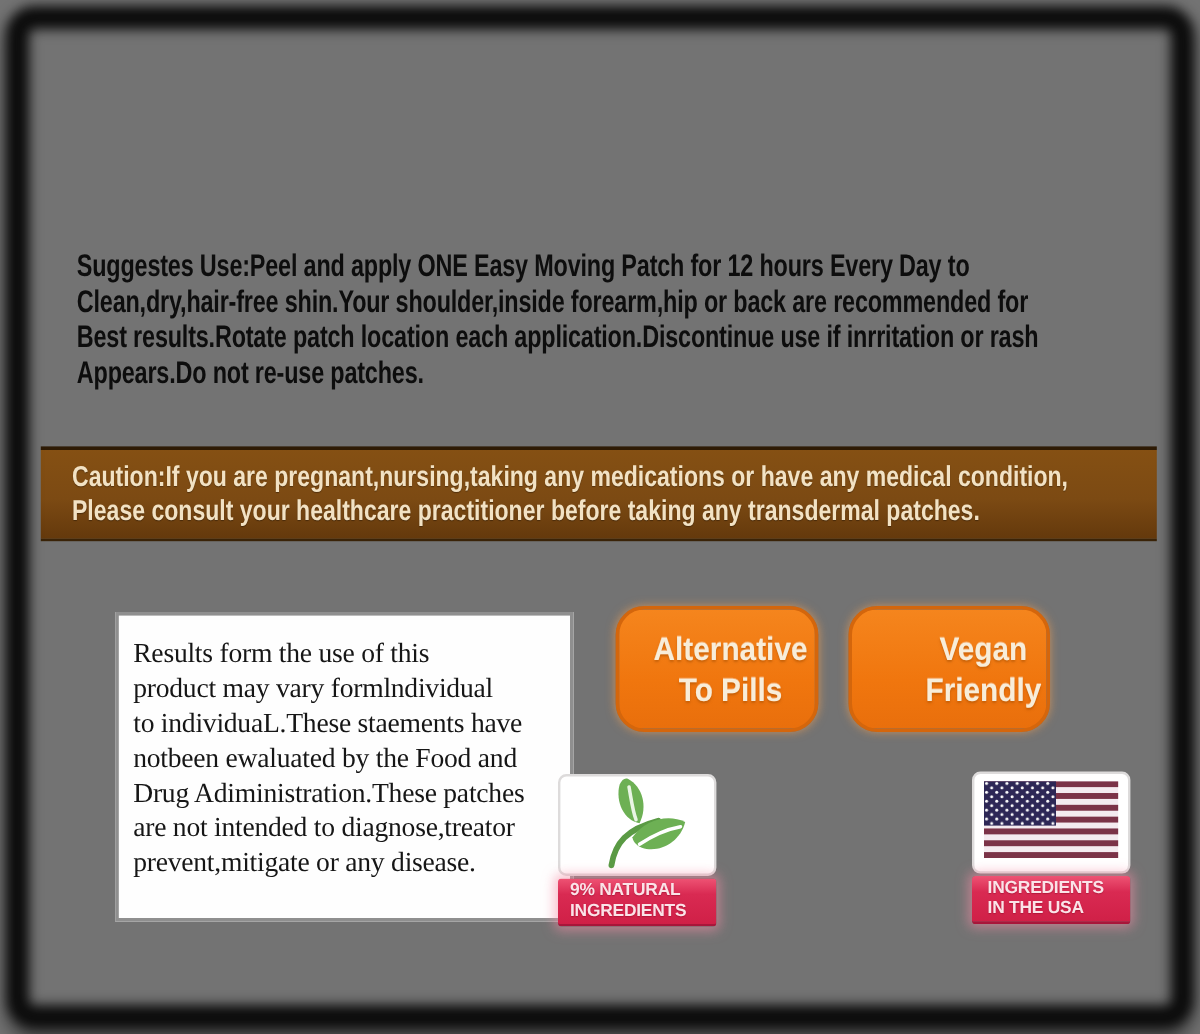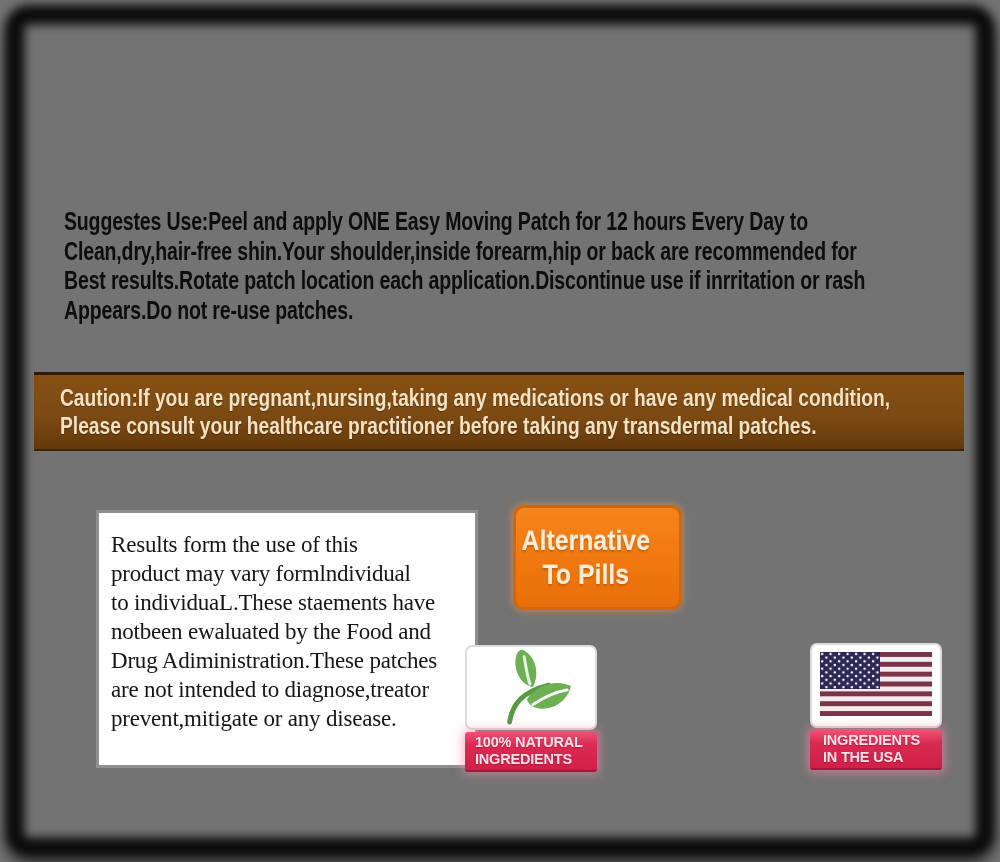--- a/index.html
+++ b/index.html
@@ -49,23 +49,23 @@
   .disclaimer-text {
     margin:0; padding:17px 10px 0 12px;
     font-family:"Liberation Serif", serif; font-size:23px; color:#161616;
     line-height:29px; white-space:pre-line; letter-spacing:-0.2px;
   }
 
   
   .pill {
     position:absolute; top:505px; height:105px; box-sizing:border-box;
     background:linear-gradient(180deg,#f5851d 0%,#f0760e 60%,#e96f0c 100%);
-    border:3px solid #d4660c; border-radius:11px;
+    border:3px solid #d4660c; border-radius:24px;
     box-shadow:0 0 8px rgba(246,160,80,.65);
-    display:flex; align-items:center; justify-content:flex-start;
+    display:flex; align-items:center; justify-content:flex-end;
   }
   .pill-1 { left:513px; width:169px; }
   .pill-2 { left:707px; width:168px; }
   .pill-label {
     font-size:27px; font-weight:bold; color:#f8edd9; text-align:center;
     line-height:34px; white-space:pre-line; transform:scaleX(0.92);
     text-shadow:0 2px 2px rgba(160,75,0,.5), 0 -1px 0 rgba(255,255,255,.35);
   }
 
   
@@ -117,35 +117,39 @@
 notbeen ewaluated by the Food and
 Drug Adiministration.These patches
 are not intended to diagnose,treator
 prevent,mitigate or any disease.</p>
     </div>
 
     <div class="pill pill-1">
       <span class="pill-label">Alternative
 To Pills</span>
     </div>
+    <div class="pill pill-2">
+      <span class="pill-label">Vegan
+Friendly</span>
+    </div>
 
     <div class="badge badge-1">
       <div class="badge-card">
         <span>
           <svg width="84" height="78" viewBox="0 0 84 80">
             <path d="M20,77 C23,58 33,46 60,39" fill="none" stroke="#5a9a44" stroke-width="5" stroke-linecap="round"></path>
             <path d="M34,3 C47,10 51,27 44,41 C31,39 23,23 27,8 C29,4 31,2 34,3 Z" fill="#6db054"></path>
             <path d="M35,10 C37,21 38,30 41,38" fill="none" stroke="#e9f5e4" stroke-width="3" stroke-linecap="round"></path>
             <path d="M38,53 C49,38 68,33 83,40 C79,57 61,67 46,62 C41,60 38,56 38,53 Z" fill="#6db054"></path>
             <path d="M44,59 C56,51 68,46 79,44" fill="none" stroke="#ffffff" stroke-width="3" stroke-linecap="round"></path>
           </svg>
         </span>
       </div>
       <div class="badge-bar">
-        <span class="badge-bar-label align-left">100% NATURAL
+        <span class="badge-bar-label align-left">9% NATURAL
 INGREDIENTS</span>
       </div>
     </div>
 
 
     <div class="badge badge-3">
       <div class="badge-card">
         <span>
           <svg width="112" height="64" viewBox="0 0 112 64">
             <defs>

